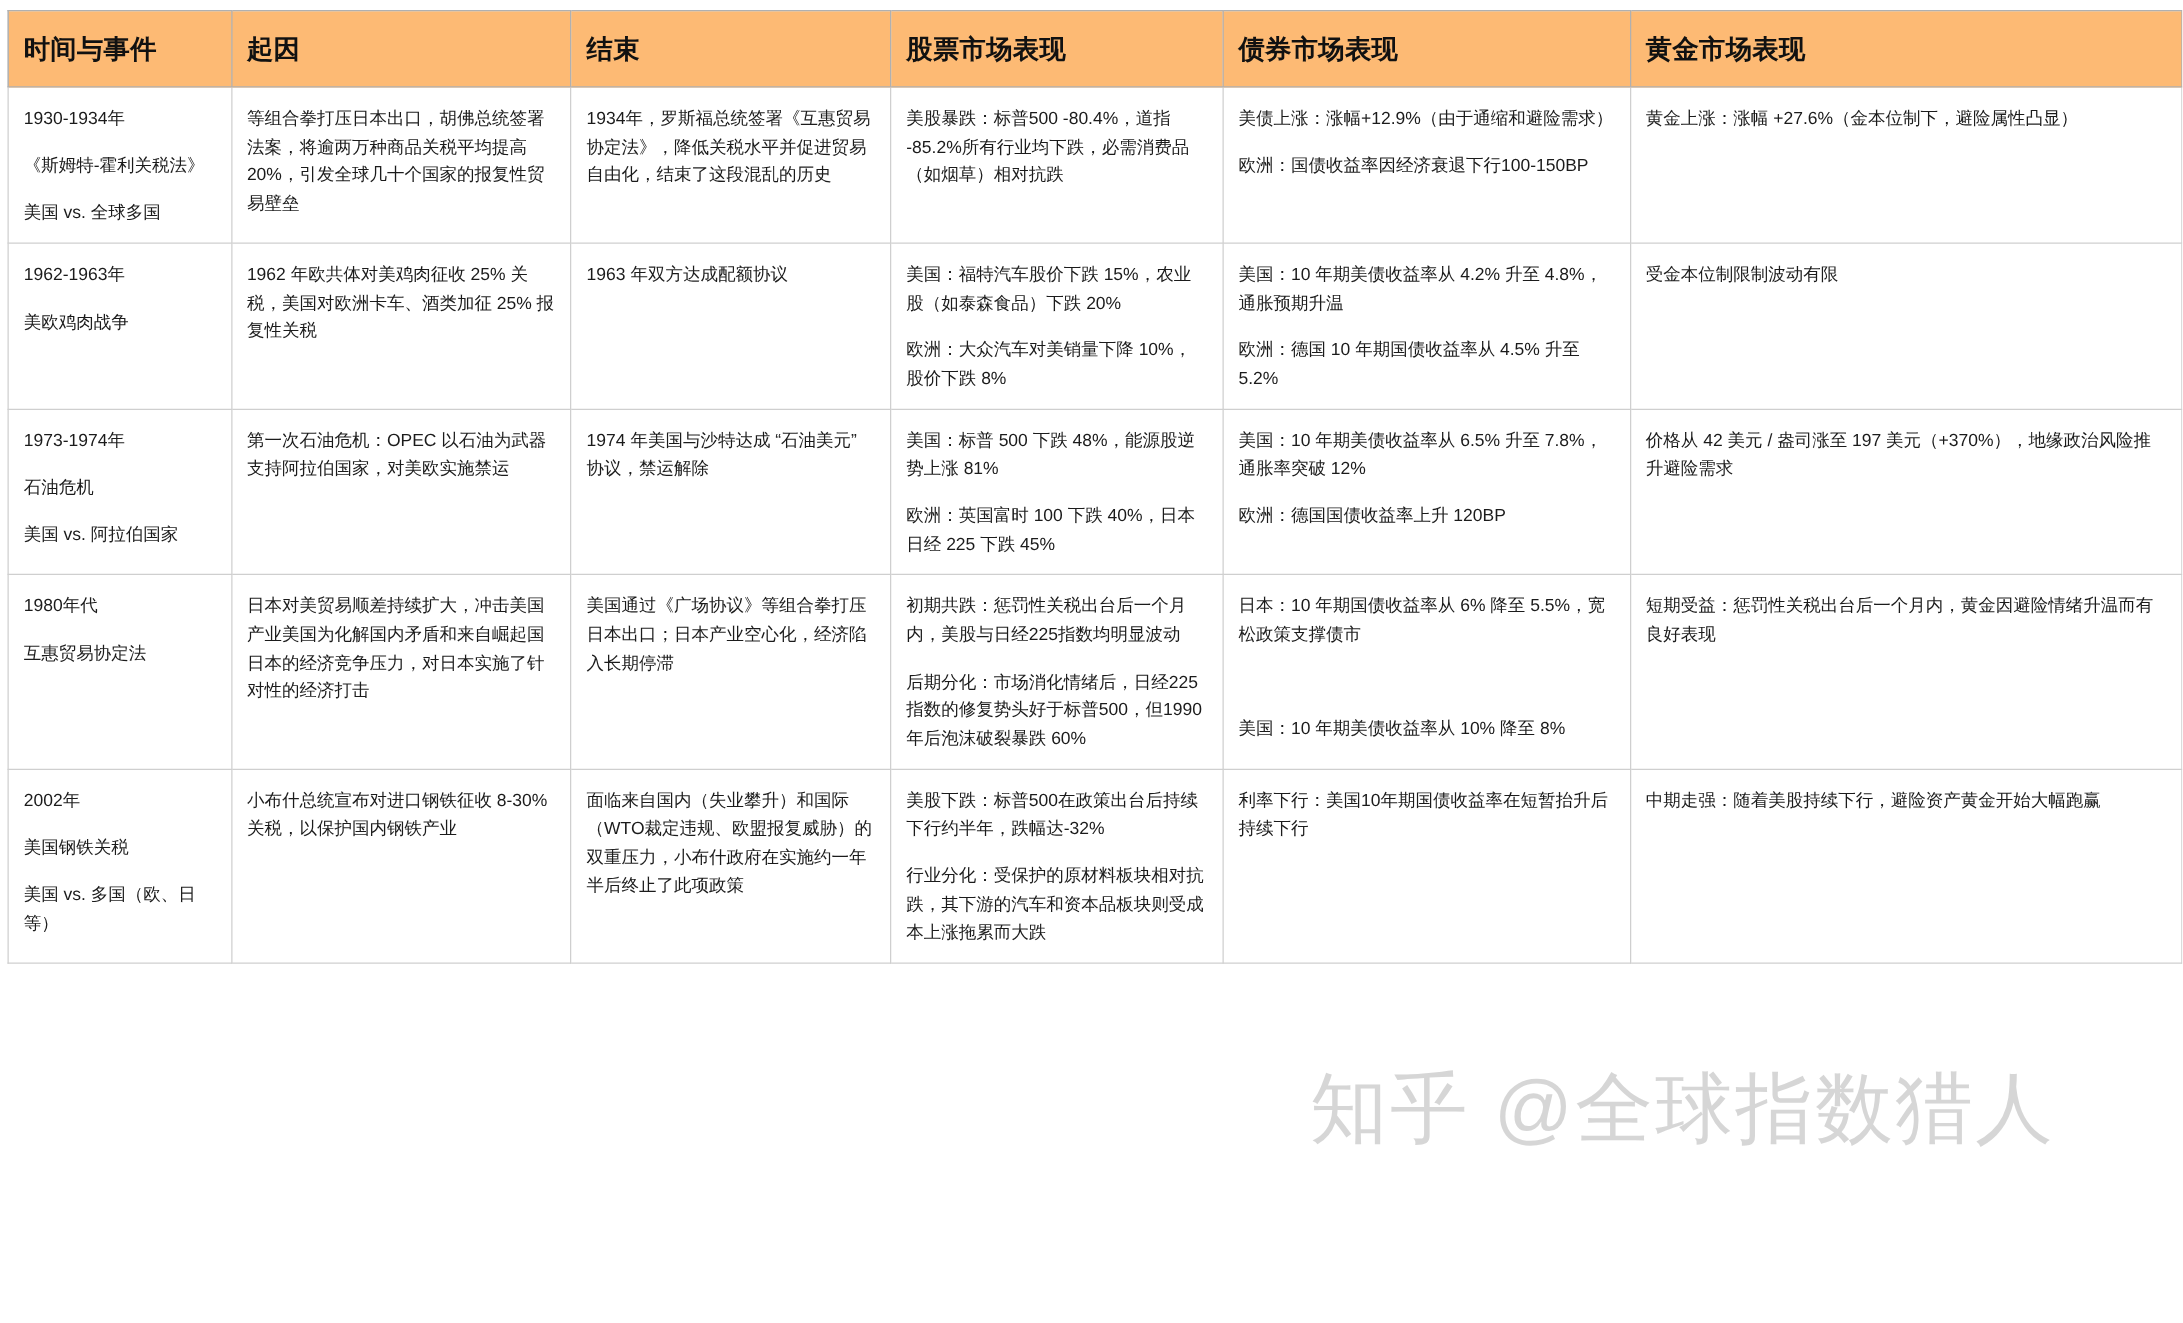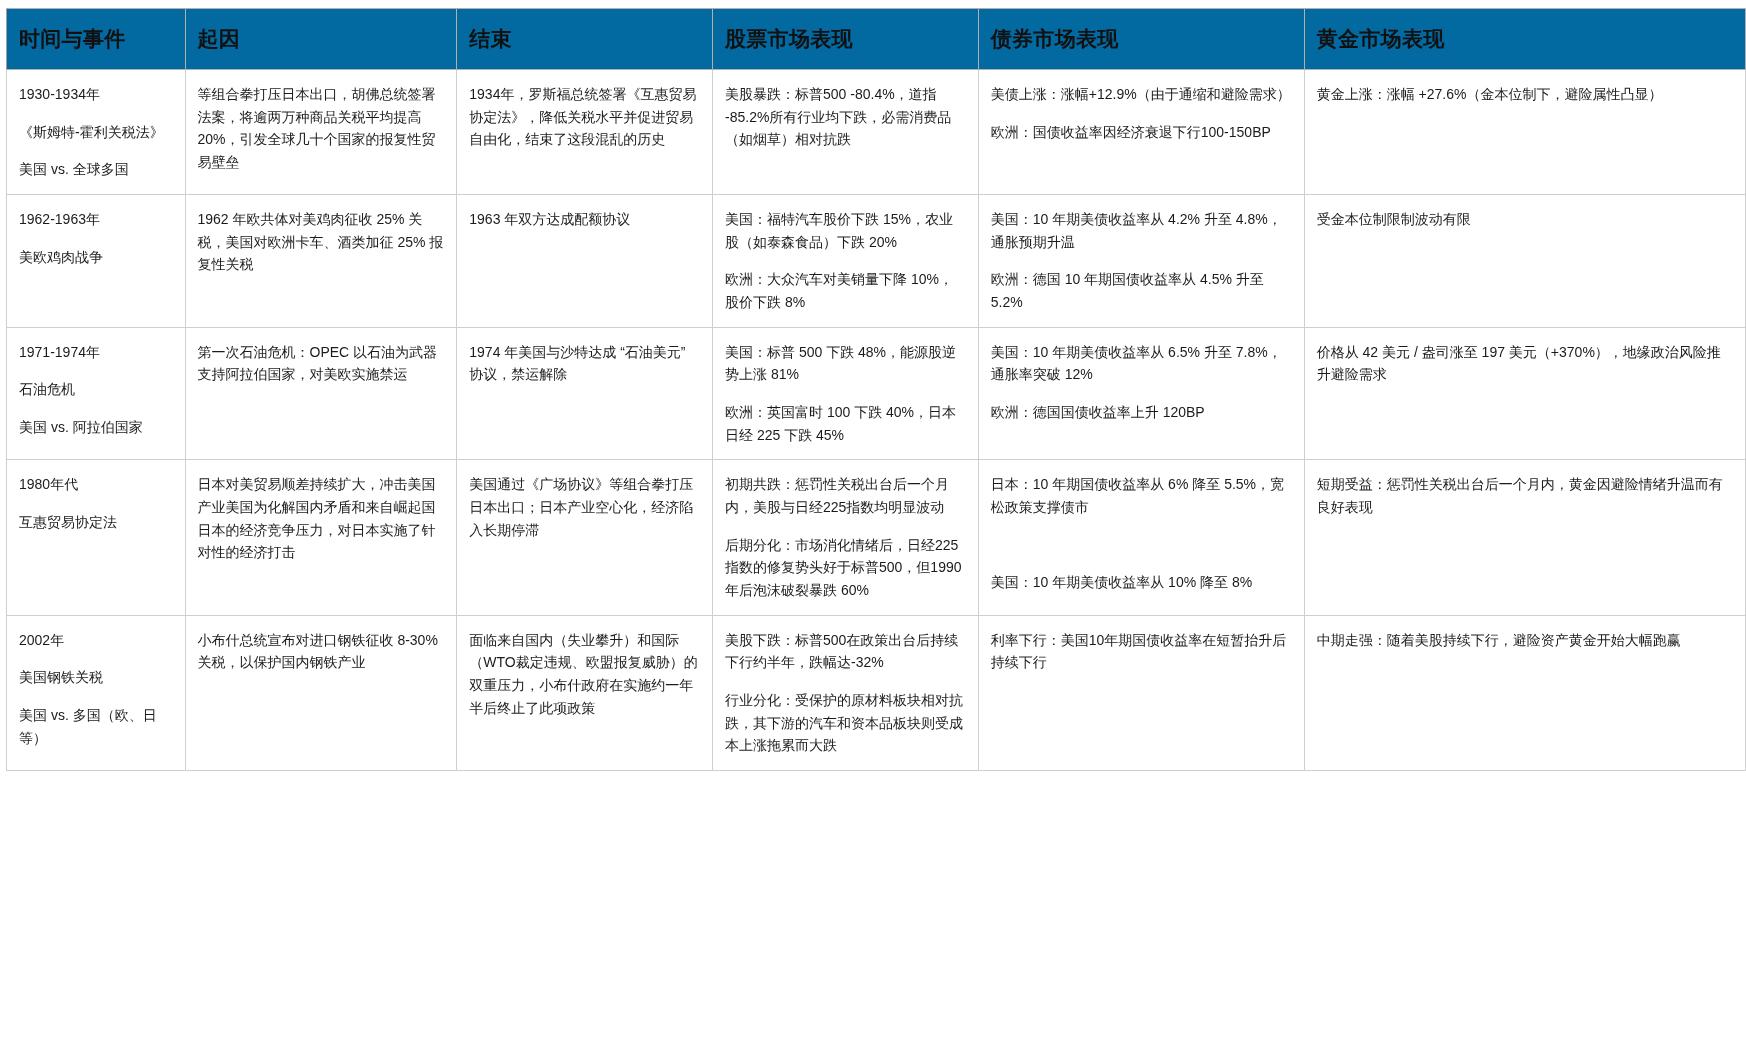--- a/index.html
+++ b/index.html
@@ -29,21 +29,21 @@
     margin: 8px 0 0 6px;
   }
   table.tariff-table col.c0 { width: 178px; }
   table.tariff-table col.c1 { width: 271px; }
   table.tariff-table col.c2 { width: 255px; }
   table.tariff-table col.c3 { width: 265px; }
   table.tariff-table col.c4 { width: 325px; }
   table.tariff-table col.c5 { width: 440px; }
 
   thead th {
-    background: #0369a1;
+    background: #fdba74;
     border: 1px solid #b0b0b0;
     border-left-color: #9f9f9f;
     font-size: 21px;
     font-weight: bold;
     text-align: left;
     vertical-align: middle;
     padding: 11px 10px 11px 12px;
     height: 38px;
     color: #111111;
     letter-spacing: 0.3px;
@@ -142,21 +142,21 @@
         <td>
             <p>美国：10 年期美债收益率从 4.2% 升至 4.8%，通胀预期升温</p>
             <p>欧洲：德国 10 年期国债收益率从 4.5% 升至 5.2%</p>
           </td>
         <td>
             <p>受金本位制限制波动有限</p>
           </td>
       </tr>
       <tr>
         <td>
-            <p>1971-1974年</p>
+            <p>1973-1974年</p>
             <p>石油危机</p>
             <p>美国 vs. 阿拉伯国家</p>
           </td>
         <td>
             <p>第一次石油危机：OPEC 以石油为武器支持阿拉伯国家，对美欧实施禁运</p>
           </td>
         <td>
             <p>1974 年美国与沙特达成 “石油美元” 协议，禁运解除</p>
           </td>
         <td>
@@ -215,14 +215,15 @@
             <p>利率下行：美国10年期国债收益率在短暂抬升后持续下行</p>
           </td>
         <td>
             <p>中期走强：随着美股持续下行，避险资产黄金开始大幅跑赢</p>
           </td>
       </tr>
 
     </tbody>
   </table>
 
+  <div class="watermark">知乎 @全球指数猎人</div>
 
 </div>
 
 </body></html>

